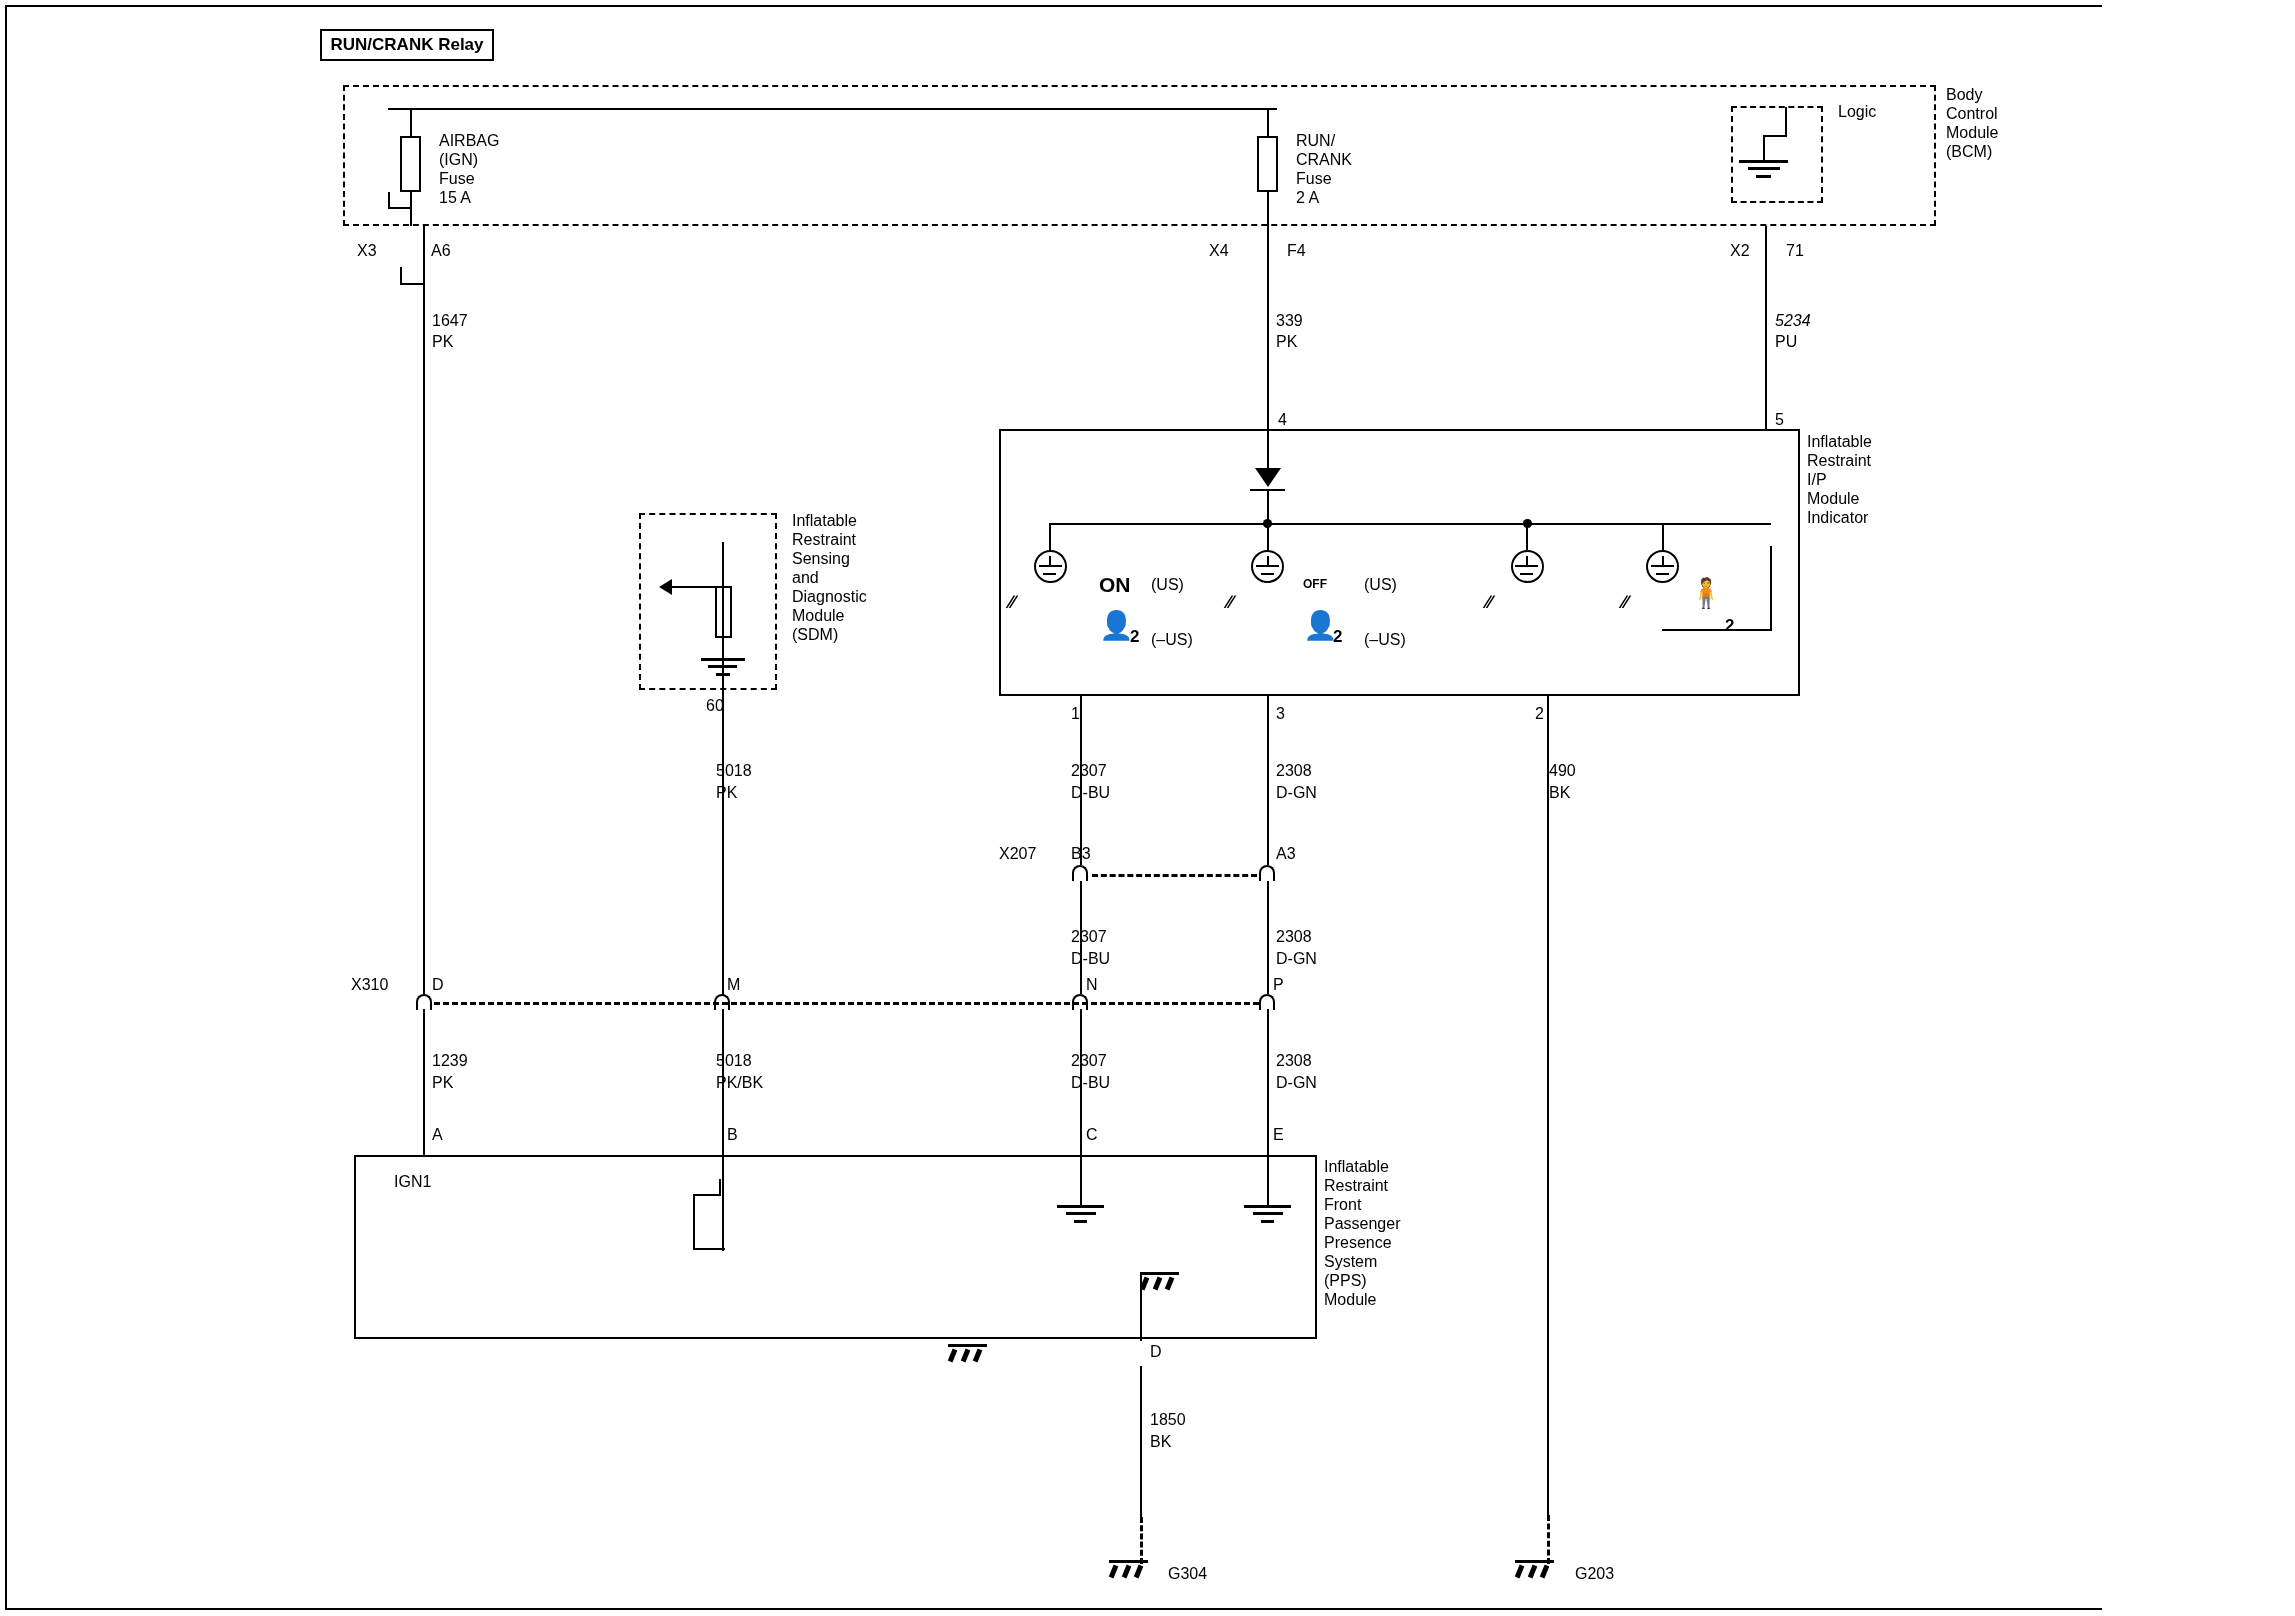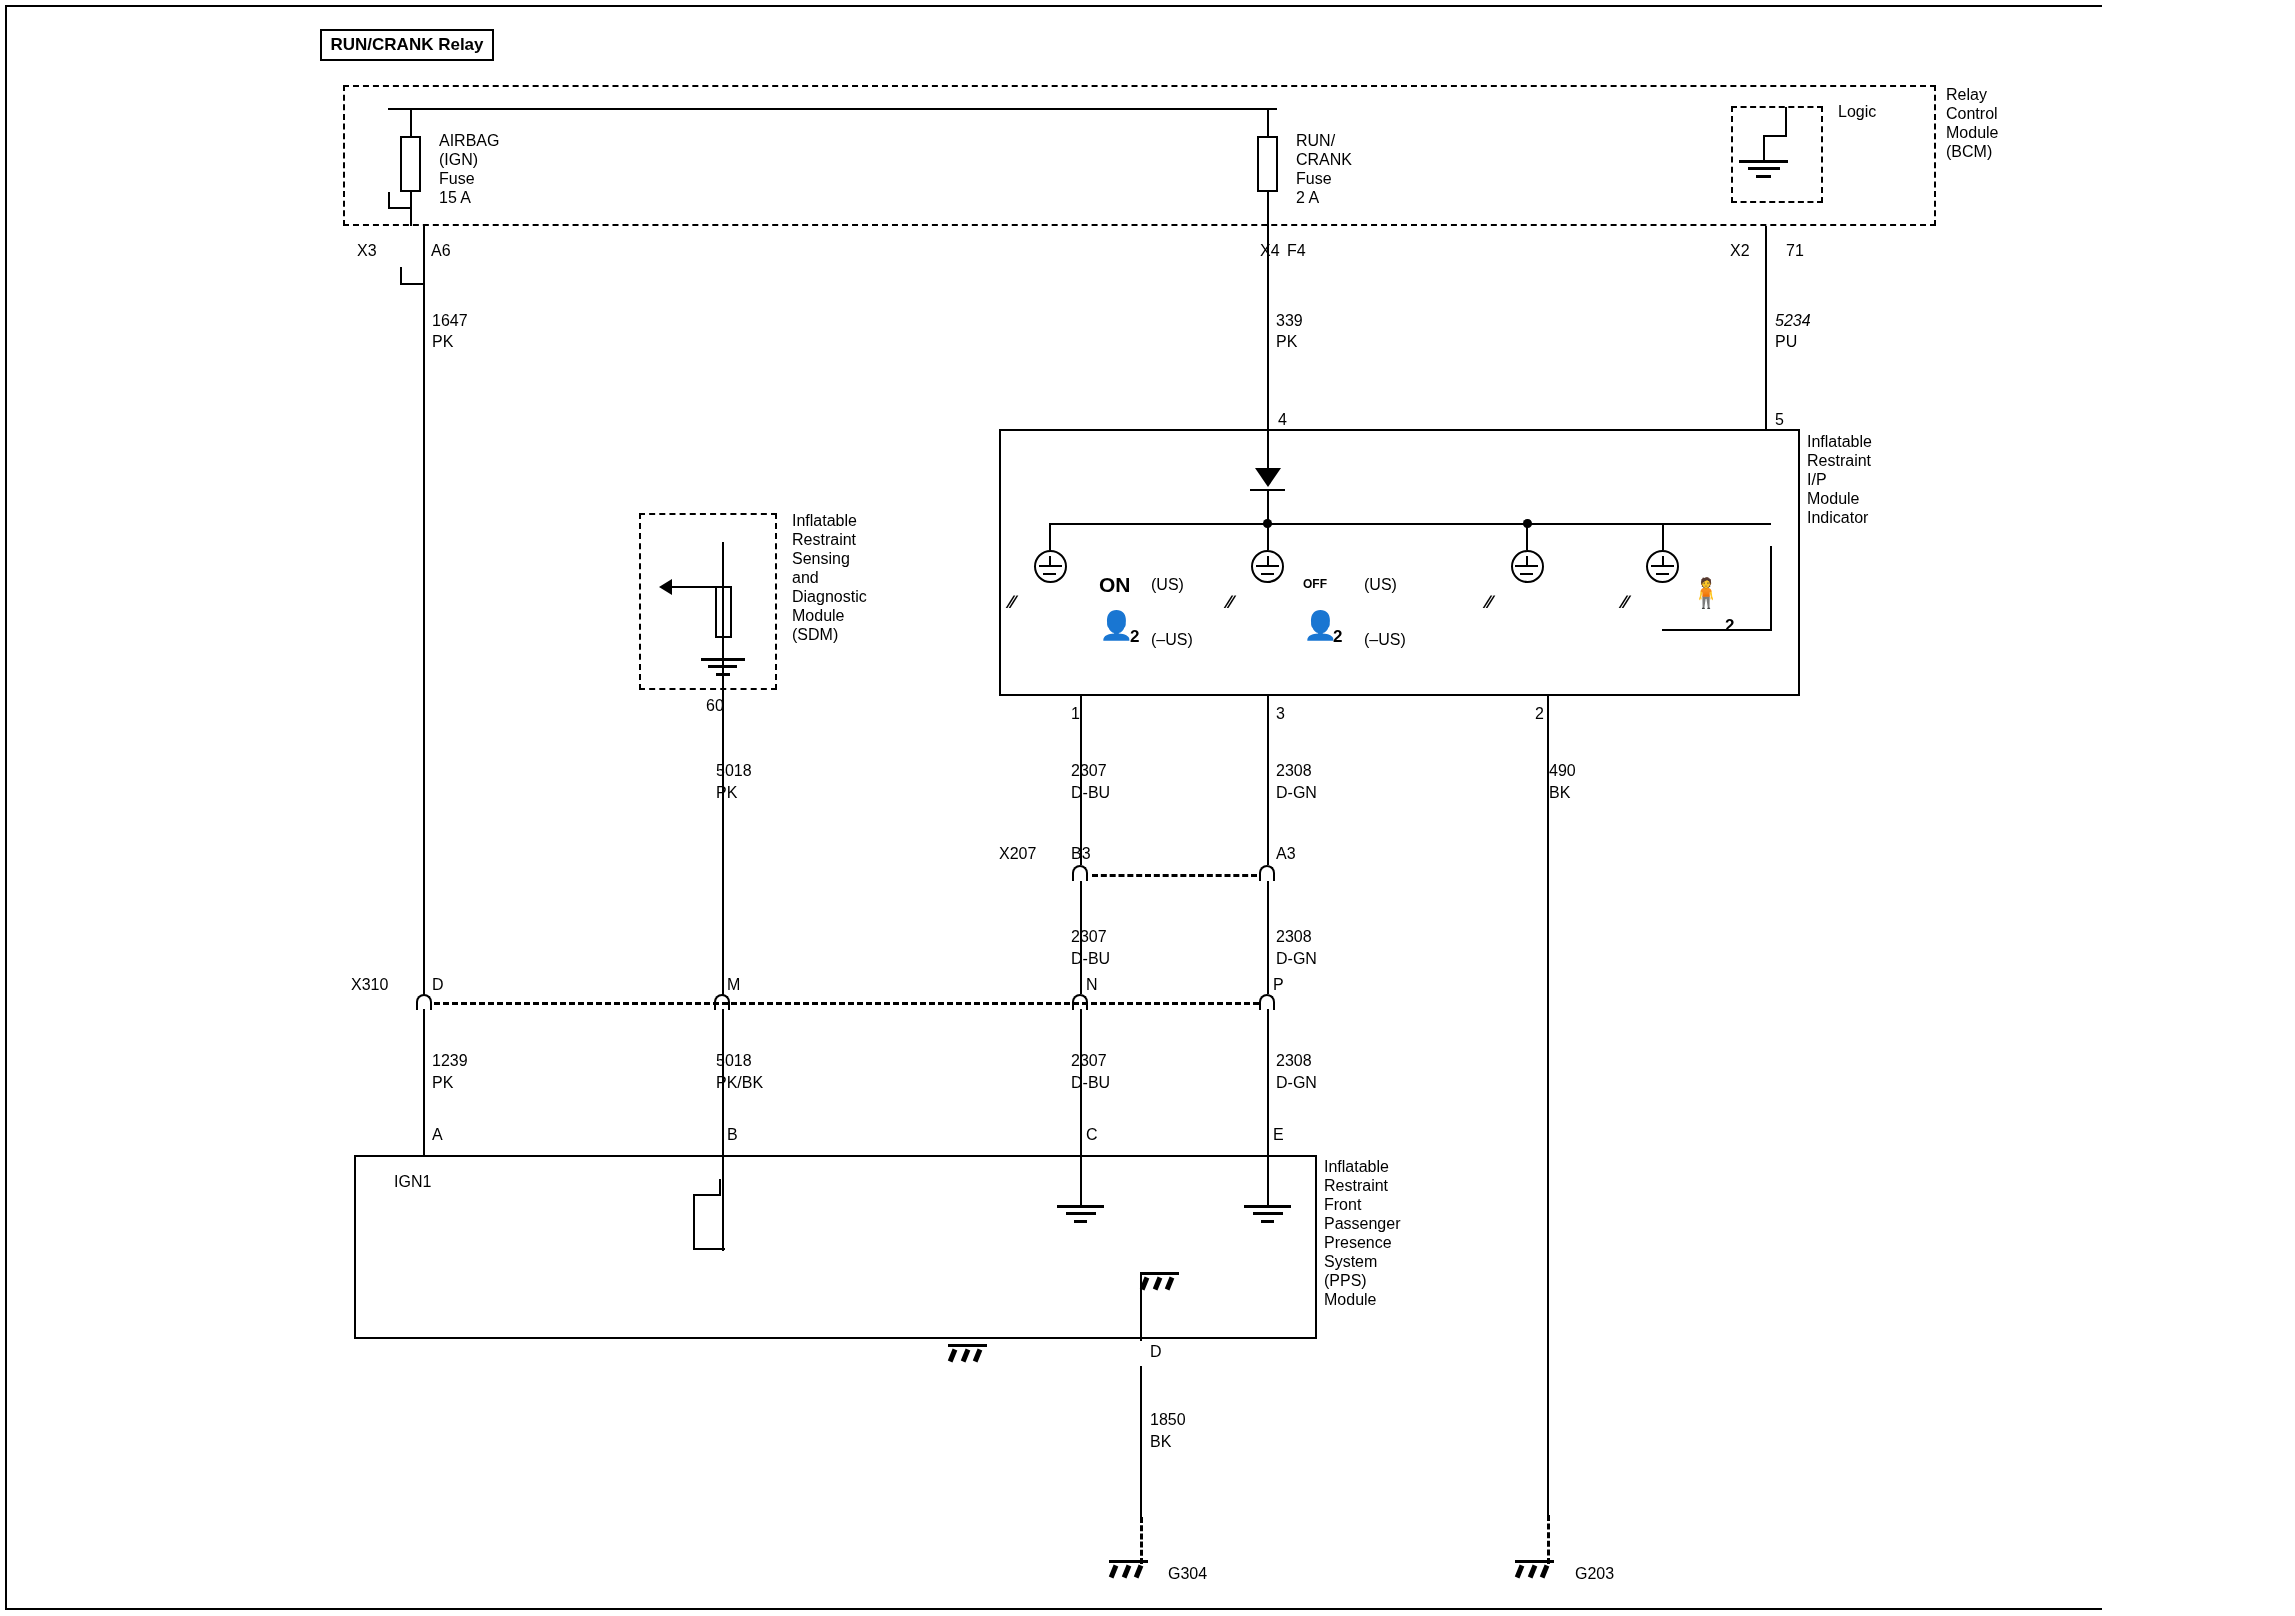--- a/index.html
+++ b/index.html
@@ -101,21 +101,21 @@
 </head>
 <body>
 
 <div id="root">
 
   <div class="frame"></div>
 
   <div class="titlebox" style="left:320px; top:29px;">RUN/CRANK Relay</div>
 
   <div class="dashbox" style="left:343px; top:85px; width:1593px; height:141px;"></div>
-  <div class="lbl" style="left:1946px; top:85px;">Relay
+  <div class="lbl" style="left:1946px; top:85px;">Body
 Control
 Module
 (BCM)</div>
   <div class="lbl" style="left:1838px; top:102px;">Logic</div>
 
   <div class="dashbox" style="left:1731px; top:106px; width:92px; height:97px;"></div>
 
   <div class="vline" style="left:1785px; top:107px; height:29px;"></div>
   <div class="hline" style="left:1763px; top:135px; width:24px;"></div>
   <div class="vline" style="left:1763px; top:135px; height:27px;"></div>
@@ -142,21 +142,21 @@
   <div class="vline" style="left:1267px; top:108px; height:30px;"></div>
   <div class="fuse" style="left:1257px; top:136px; width:20.6px; height:56px;"></div>
   <div class="vline" style="left:1267px; top:190px; height:36px;"></div>
   <div class="lbl" style="left:1296px; top:131px;">RUN/
 CRANK
 Fuse
 2 A</div>
 
   <div class="lbl" style="left:357px; top:241px;">X3</div>
   <div class="lbl" style="left:431px; top:241px;">A6</div>
-  <div class="lbl" style="left:1260px; top:241px;">X4</div>
+  <div class="lbl" style="left:1209px; top:241px;">X4</div>
   <div class="lbl" style="left:1287px; top:241px;">F4</div>
   <div class="lbl" style="left:1730px; top:241px;">X2</div>
   <div class="lbl" style="left:1786px; top:241px;">71</div>
 
   <div class="vline" style="left:423px; top:226px; height:770px;"></div>
 
   <div class="hline" style="left:400px; top:283px; width:24px;"></div>
   <div class="vline" style="left:400px; top:267px; height:17px;"></div>
   <div class="lbl" style="left:432px; top:311px;">1647</div>
   <div class="lbl" style="left:432px; top:332px;">PK</div>

